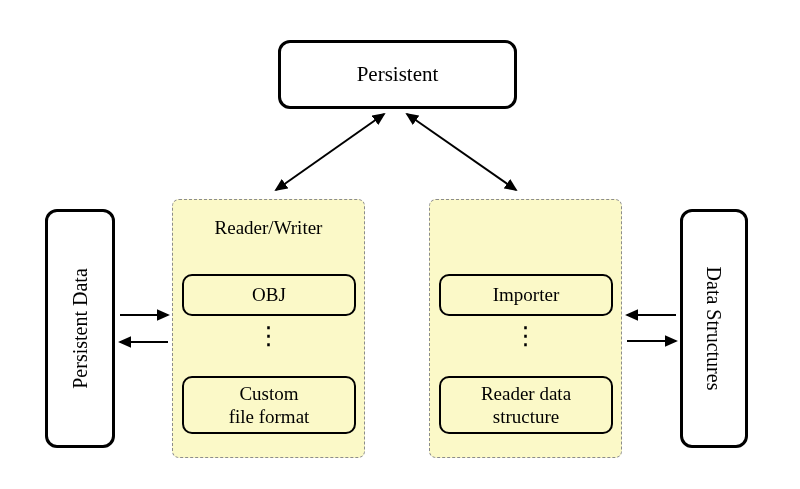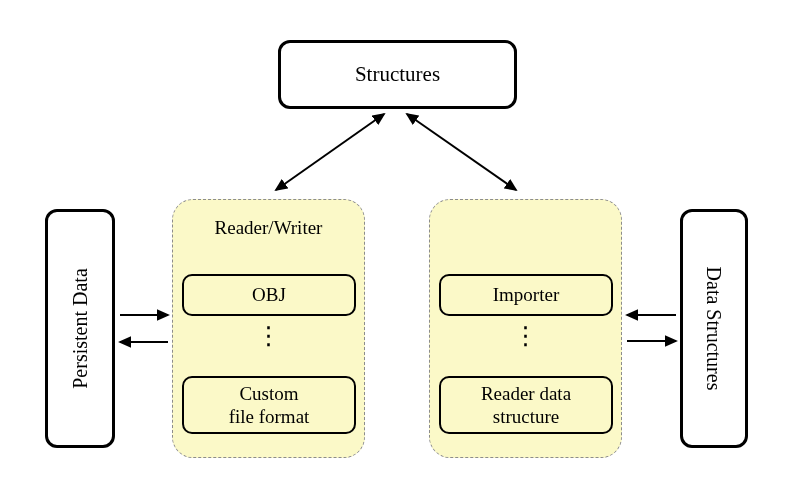--- a/index.html
+++ b/index.html
@@ -25,21 +25,21 @@
 
   .node-io{
     position:absolute;left:278px;top:40px;width:239px;height:69px;
     background:#fff;border:3px solid var(--node-border);border-radius:12px;
     display:flex;align-items:center;justify-content:center;
     font-size:21px;box-sizing:border-box;
   }
   .panel{
     position:absolute;top:199px;width:193px;height:259px;
     background:var(--panel-fill);
-    border:1.5px dashed var(--panel-border);border-radius:21px;
+    border:1.5px dashed var(--panel-border);border-radius:7px;
     box-sizing:border-box;
   }
   .panel.rw{left:172px;}
   .panel.ie{left:429px;}
   .panel-title{
     text-align:center;margin-top:17px;font-size:19px;white-space:nowrap;
   }
   .inner-box{
     position:absolute;left:9px;width:174px;
     background:var(--panel-fill);
@@ -80,21 +80,21 @@
     </defs>
     <line x1="384" y1="114" x2="276" y2="190" marker-start="url(#ah)" marker-end="url(#ah)"></line>
     <line x1="407" y1="114" x2="516" y2="190" marker-start="url(#ah)" marker-end="url(#ah)"></line>
     <line x1="120" y1="315" x2="168" y2="315" marker-end="url(#ah)"></line>
     <line x1="168" y1="342" x2="120" y2="342" marker-end="url(#ah)"></line>
     <line x1="676" y1="315" x2="627" y2="315" marker-end="url(#ah)"></line>
     <line x1="627" y1="341" x2="676" y2="341" marker-end="url(#ah)"></line>
   </svg>
 
   <div class="node-io">
-    <span>Structures</span>
+    <span>Persistent</span>
   </div>
 
   <div class="panel rw">
     <div class="panel-title">Reader/Writer</div>
     <div class="inner-box first">
       <span>OBJ</span>
     </div>
     <div class="dots">⋮</div>
     <div class="inner-box second">
       <span>Custom

